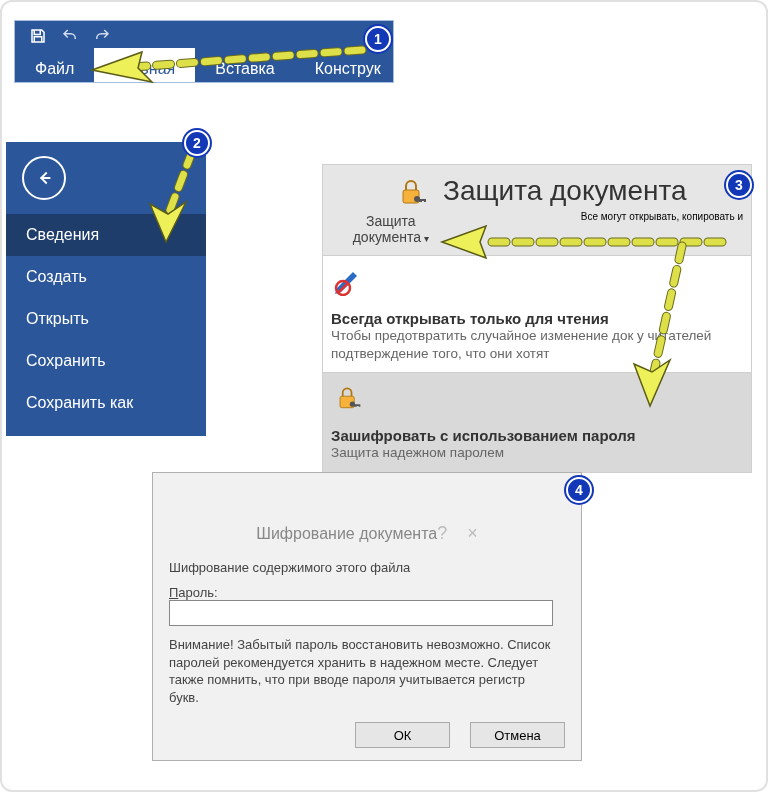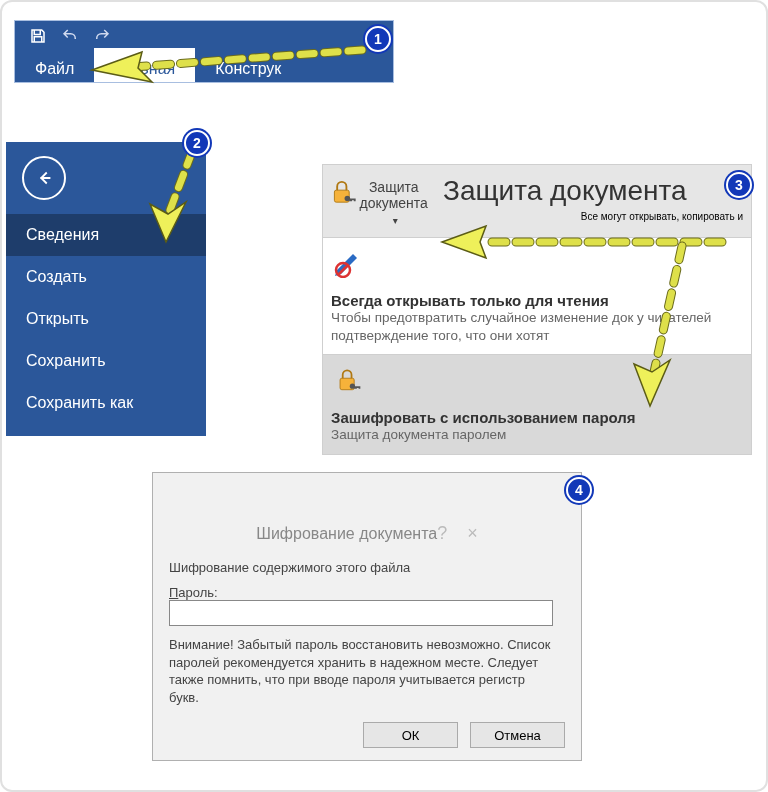--- a/index.html
+++ b/index.html
@@ -28,21 +28,21 @@
   .back-btn { width: 44px; height: 44px; border: 2px solid #fff; border-radius: 50%;
               margin: 14px 0 14px 16px; display: flex; align-items: center; justify-content: center;
               cursor: pointer; }
   .bs-item { padding: 12px 20px; font-size: 16px; cursor: pointer; }
   .bs-item.selected { background: #1e3d6b; }
 
   
   .protect { position: absolute; left: 320px; top: 162px; width: 430px; background: #fff;
              border: 1px solid #cfcfcf; }
   .protect-top { display: flex; background: #e6e6e6; }
-  .protect-btn { width: 110px; display: flex; flex-direction: row; align-items: flex-start;
+  .protect-btn { width: 110px; display: flex; flex-direction: column; align-items: flex-end;
                  padding: 10px 4px; cursor: pointer; }
   .protect-btn .lbl { text-align: center; color: #444; font-size: 14px; margin-top: 4px; }
   .protect-title { flex: 1; padding: 10px 8px 8px 10px; }
   .protect-title h2 { font-size: 28px; font-weight: 400; color: #333; margin-bottom: 4px; }
   .protect-title p { color: #000000; font-size: 10px; text-align: right; }
   .option { display: flex; gap: 10px; padding: 10px 8px; border-top: 1px solid #cfcfcf; flex-direction: column; }
   .option.hover { background: #d9d9d9; }
   .opt-icon { width: 34px; flex: 0 0 34px; display:flex; align-items:flex-start; justify-content:center; }
   .opt-text strong { font-size: 15px; color: #333; font-weight: 600; }
   .opt-text p { color: #666; font-size: 13.5px; line-height: 1.3; }
@@ -52,21 +52,21 @@
             background: #f1f1f1; border: 1px solid #b0b0b0; font-size: 13px; color: #444; }
   .dlg-titlebar { display: flex; align-items: center; justify-content: center;
                   padding: 8px 10px; color: #888; font-size: 16px; margin-top: 42px; }
   .dlg-ctrl { display: flex; gap: 20px; color: #bbb; font-size: 18px; }
   .dlg-body { padding: 8px 28px 4px 16px; }
   .dlg-body .heading { margin-bottom: 10px; }
   .dlg-body label { display: block; }
   .dlg-body label .u { text-decoration: underline; }
   .pw { width: 100%; height: 26px; border: 1px solid #888; background: #fff; padding: 2px 4px; }
   .warn { margin-top: 10px; line-height: 1.35; }
-  .dlg-btns { display: flex; justify-content: flex-end; gap: 12px; padding: 12px 16px; }
+  .dlg-btns { display: flex; justify-content: flex-end; gap: 20px; padding: 12px 16px; }
   .dlg-btns button { width: 95px; height: 26px; background: #e6e6e6; border: 1px solid #aaa;
                      cursor: pointer; font-size: 13px; }
 
   
   .arrow-svg { position: absolute; z-index: 40; }
   .dash { stroke: #dee04a; stroke-width: 7; stroke-dasharray: 14 10; fill: none;
           stroke-linecap: round; }
   .dash-dark { stroke: #6a6b1d; stroke-width: 9; stroke-dasharray: 14 10; fill: none;
                stroke-linecap: round; }
   .ahead { fill: #eef05a; stroke: #5b5c16; stroke-width: 1.5; }
@@ -90,20 +90,21 @@
     </span>
     <span>
       <svg viewBox="0 0 24 24" width="18" height="18">
           <path fill="none" stroke="#cfd9ef" stroke-width="2" d="M15 14l5-5-5-5 M20 9h-9a6 6 0 0 0-6 6v1"></path>
         </svg>
     </span>
   </div>
   <div class="tabs">
     <div class="tab">Файл</div>
     <div class="tab active">Главная</div>
+    <div class="tab">Вставка</div>
     <div class="tab">Конструк</div>
   </div>
 </div>
 <div class="badge" style="left:363px; top:24px;">1</div>
 
 <svg class="arrow-svg" style="left:70px; top:30px; width:300px; height:60px;">
   <path class="dash-dark" d="M290 18 L60 35"></path>
   <path class="dash" d="M290 18 L60 35"></path>
   <polygon class="ahead" points="20,38 70,20 66,36 80,50"></polygon>
 </svg>
@@ -163,21 +164,21 @@
     <div class="opt-icon">
       <svg width="30" height="30" viewBox="0 0 34 34">
         <rect x="8" y="15" width="16" height="13" rx="2" fill="#f6b23a" stroke="#b07812"></rect>
         <path d="M11 15v-4a5 5 0 0 1 10 0v4" fill="none" stroke="#b07812" stroke-width="2"></path>
         <circle cx="22" cy="24" r="3" fill="#555"></circle>
         <path d="M24 24 l7 0 l0 3 l-2 0 l0 -1 l-2 0 l0 1 l-3 0 z" fill="#555"></path>
       </svg>
     </div>
     <div class="opt-text">
       <strong>Зашифровать с использованием пароля</strong>
-      <p>Защита документа паролем</p>
+      <p>Защита надежном паролем</p>
     </div>
   </div>
 </div>
 <div class="badge" style="left:724px; top:170px;">3</div>
 
 <svg class="arrow-svg" style="left:420px; top:220px; width:330px; height:200px;">
   <path class="dash-dark" d="M300 20 L60 20"></path>
   <path class="dash" d="M300 20 L60 20"></path>
   <polygon class="ahead" points="20,20 64,4 58,20 64,36"></polygon>
   <path class="dash-dark" d="M260 24 L232 150"></path>

